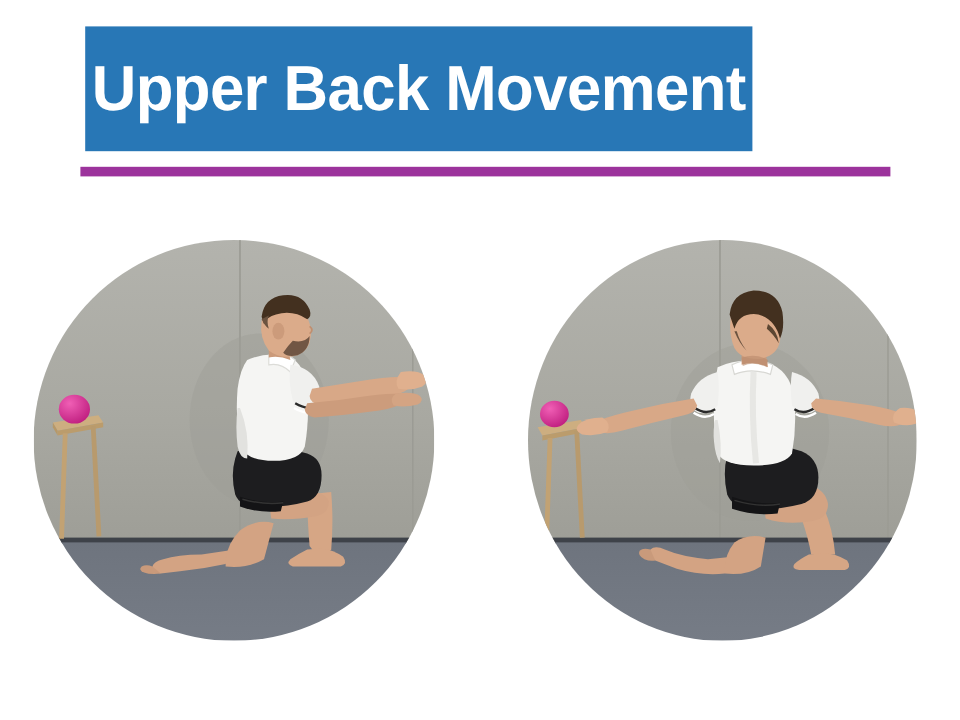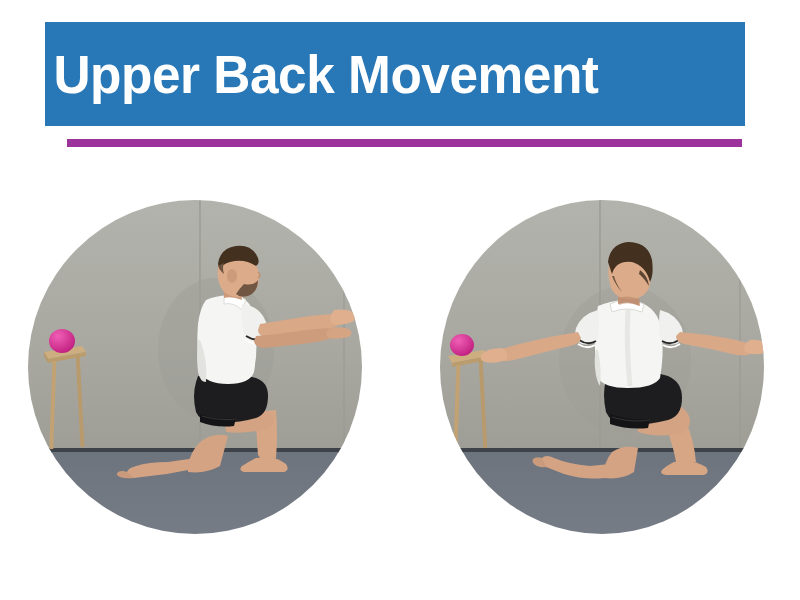--- a/index.html
+++ b/index.html
@@ -11,28 +11,28 @@
     height: 600px;
     background: #ffffff;
     font-family: "Liberation Sans", sans-serif;
     overflow: hidden;
     position: relative;
   }
 
   
   #title-banner {
     position: absolute;
-    left: 45px;
+    left: 71px;
     top: 22px;
-    width: 700px;
+    width: 556px;
     height: 104px;
     background: #2877b6;
     display: flex;
     align-items: center;
-    justify-content: flex-start;
+    justify-content: center;
     box-sizing: border-box;
   }
   #title-text {
     color: #ffffff;
     font-family: "Liberation Sans", sans-serif;
     font-weight: bold;
     font-size: 53px;
     letter-spacing: -0.5px;
     line-height: 1;
     white-space: nowrap;

